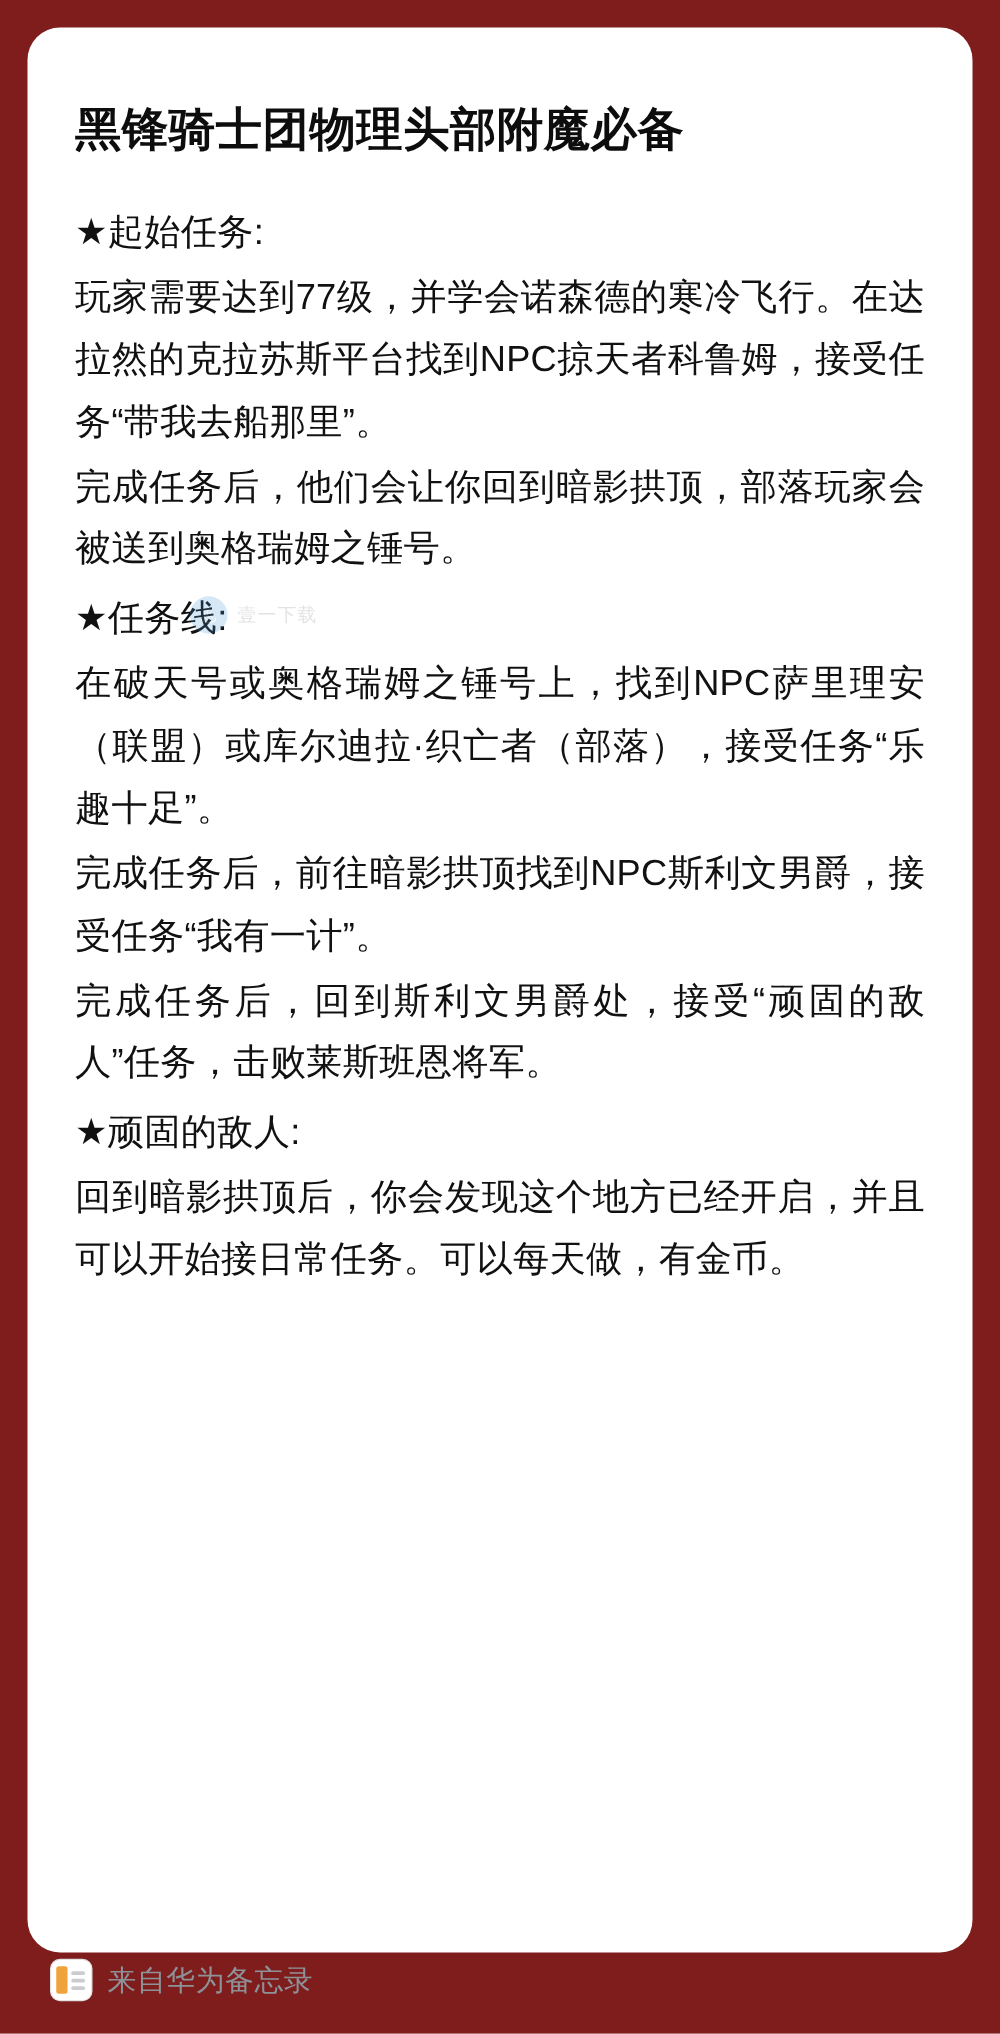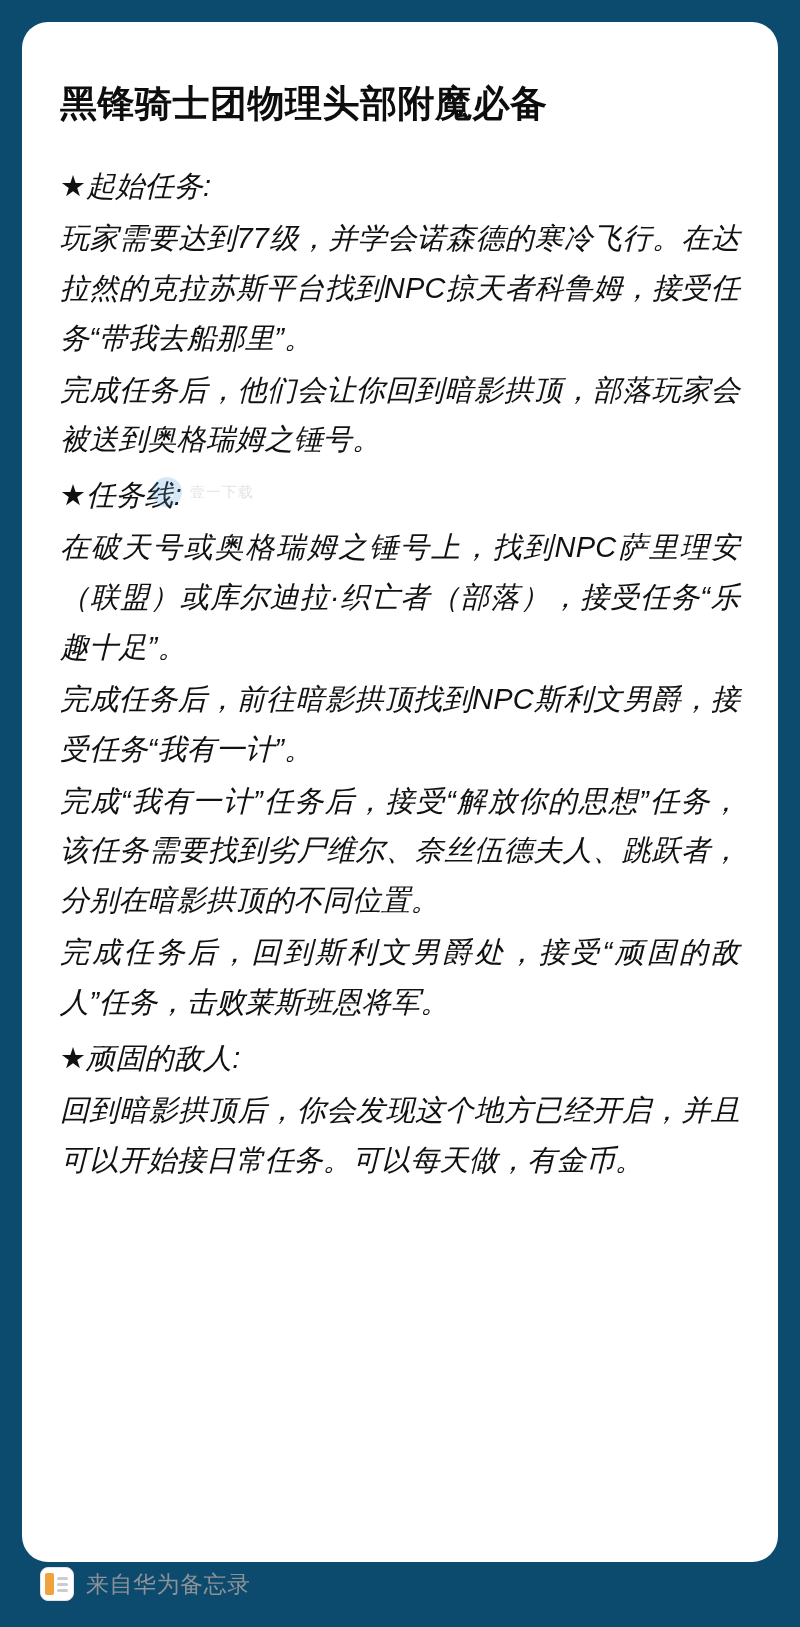--- a/index.html
+++ b/index.html
@@ -10,21 +10,21 @@
   body {
     width: 800px;
     height: 1627px;
     font-family: "Liberation Sans", "DejaVu Sans", sans-serif;
     -webkit-font-smoothing: antialiased;
   }
   .page {
     position: relative;
     width: 800px;
     height: 1627px;
-    background: #0c4a6e;
+    background: #7f1d1d;
     box-sizing: border-box;
     padding: 22px 22px 0 22px;
   }
   .note-card {
     position: relative;
     width: 756px;
     height: 1540px;
     background: #ffffff;
     border-radius: 26px;
     box-sizing: border-box;
@@ -42,21 +42,20 @@
   .note-body {
     font-size: 29px;
     color: #111111;
     line-height: 1.72;
     letter-spacing: 0.2px;
   }
   .para {
     margin: 0 0 2px 0;
     text-align: justify;
     text-justify: inter-ideograph;
-    font-style: italic;
   }
   .para.heading {
     margin-top: 6px;
   }
   .watermark {
     position: absolute;
     left: 130px;
     top: 455px;
     display: flex;
     align-items: center;
@@ -137,21 +136,20 @@
 
     <h1 class="note-title">黑锋骑士团物理头部附魔必备</h1>
 
     <div class="note-body">
       <p class="para heading">★起始任务:</p>
       <p class="para">玩家需要达到77级，并学会诺森德的寒冷飞行。在达拉然的克拉苏斯平台找到NPC掠天者科鲁姆，接受任务“带我去船那里”。</p>
       <p class="para">完成任务后，他们会让你回到暗影拱顶，部落玩家会被送到奥格瑞姆之锤号。</p>
       <p class="para heading">★任务线:</p>
       <p class="para">在破天号或奥格瑞姆之锤号上，找到NPC萨里理安（联盟）或库尔迪拉·织亡者（部落），接受任务“乐趣十足”。</p>
       <p class="para">完成任务后，前往暗影拱顶找到NPC斯利文男爵，接受任务“我有一计”。</p>
-      <p class="para">完成“我有一计”任务后，接受“解放你的思想”任务，该任务需要找到劣尸维尔、奈丝伍德夫人、跳跃者，分别在暗影拱顶的不同位置。</p>
       <p class="para">完成任务后，回到斯利文男爵处，接受“顽固的敌人”任务，击败莱斯班恩将军。</p>
       <p class="para heading">★顽固的敌人:</p>
       <p class="para">回到暗影拱顶后，你会发现这个地方已经开启，并且可以开始接日常任务。可以每天做，有金币。</p>
     </div>
 
     <div class="watermark">
       <span class="wm-circle">♨</span>
       <span class="wm-text">壹一下载</span>
     </div>
 

